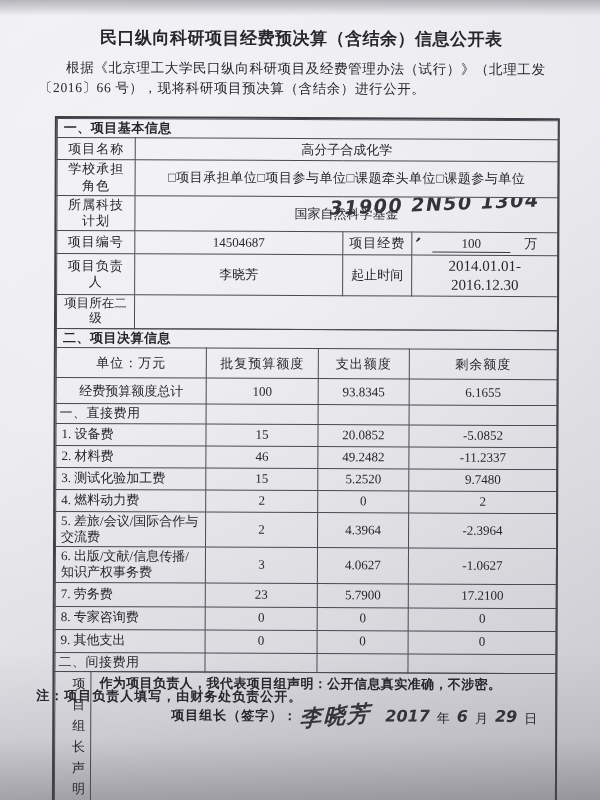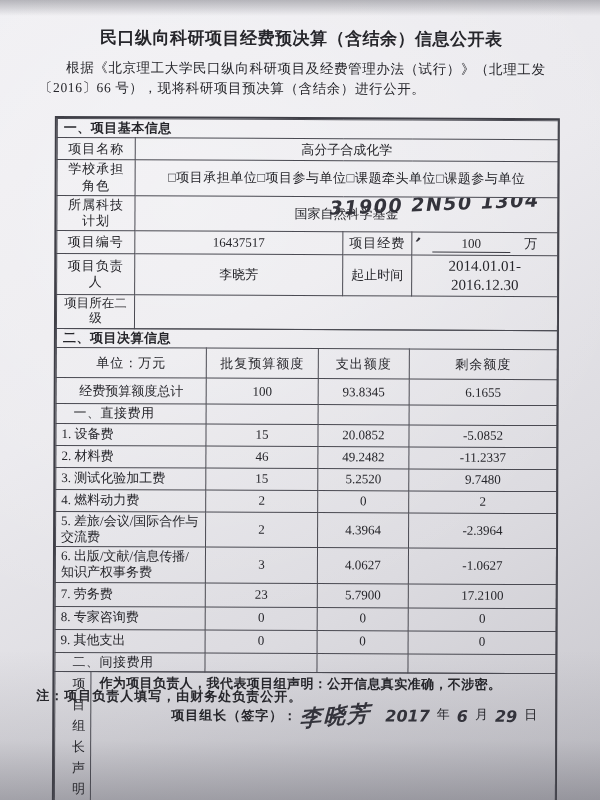--- a/index.html
+++ b/index.html
@@ -37,21 +37,21 @@
     border:1px solid #4a4a52;
     font-size:13px;line-height:1.25;
     padding:1px 4px;vertical-align:middle;
     overflow:hidden;
   }
   .sec{font-weight:700;text-align:left;padding-left:6px;letter-spacing:.5px;}
   .lbl{text-align:center;letter-spacing:1px;}
   .val{text-align:center;}
   .num{text-align:center;font-family:"Liberation Serif","DejaVu Serif",serif;}
   .cat{text-align:left;padding-left:5px;}
-  .subsec{text-align:left;padding-left:17px;letter-spacing:.5px;}
+  .subsec{text-align:left;padding-left:3px;letter-spacing:.5px;}
   .hdr{text-align:center;letter-spacing:1px;}
   .u{display:inline-block;min-width:78px;text-align:center;border-bottom:1px solid #3a3a42;}
   .fund{display:flex;align-items:center;justify-content:center;gap:14px;}
   
   .hw{
     font-family:"DejaVu Sans",sans-serif;font-style:italic;
     color:#33333b;
   }
   .planwrap{position:relative;}
   .plan-hw{
@@ -64,21 +64,21 @@
     font-size:14px;font-weight:700;transform:rotate(14deg);
   }
   .declbl div{line-height:21px;text-align:right;padding-left:2px;letter-spacing:1px;}
   .decl-statement{font-weight:600;letter-spacing:.4px;padding:2px 2px 0 4px;text-align:left;}
   .signrow{display:flex;align-items:center;margin-top:10px;padding-left:76px;}
   .signlabel{font-weight:600;letter-spacing:1px;font-size:13px;}
   .signature{
     font-size:22px;font-weight:700;letter-spacing:2px;
     transform:rotate(-5deg) skewX(-6deg);margin-left:2px;
   }
-  .dategroup{display:flex;align-items:flex-start;margin-left:auto;margin-right:14px;gap:7px;}
+  .dategroup{display:flex;align-items:flex-end;margin-left:auto;margin-right:14px;gap:7px;}
   .date-num{font-size:16px;font-weight:600;}
   .date-unit{font-size:13px;}
   .note{
     position:absolute;left:38px;top:688px;
     font-size:13px;font-weight:600;letter-spacing:1px;
   }
   .role-opts{display:flex;justify-content:center;gap:0;letter-spacing:.5px;}
 </style>
 </head>
 <body>
@@ -119,21 +119,21 @@
         </tr>
         <tr style="height:23px">
           <td class="lbl">所属科技计划</td>
           <td colspan="3" class="val planwrap">
             <span>国家自然科学基金</span>
             <span class="hw plan-hw">31900 2N50 1304</span>
           </td>
         </tr>
         <tr style="height:23px">
           <td class="lbl">项目编号</td>
-          <td class="val">16437517</td>
+          <td class="val">14504687</td>
           <td class="lbl">项目经费</td>
           <td class="val" style="position:relative">
             <span class="hw hw-tail">’</span>
             <span class="fund">
               <span class="u">100</span>
               <span>万</span>
             </span>
           </td>
         </tr>
         <tr style="height:23px">

